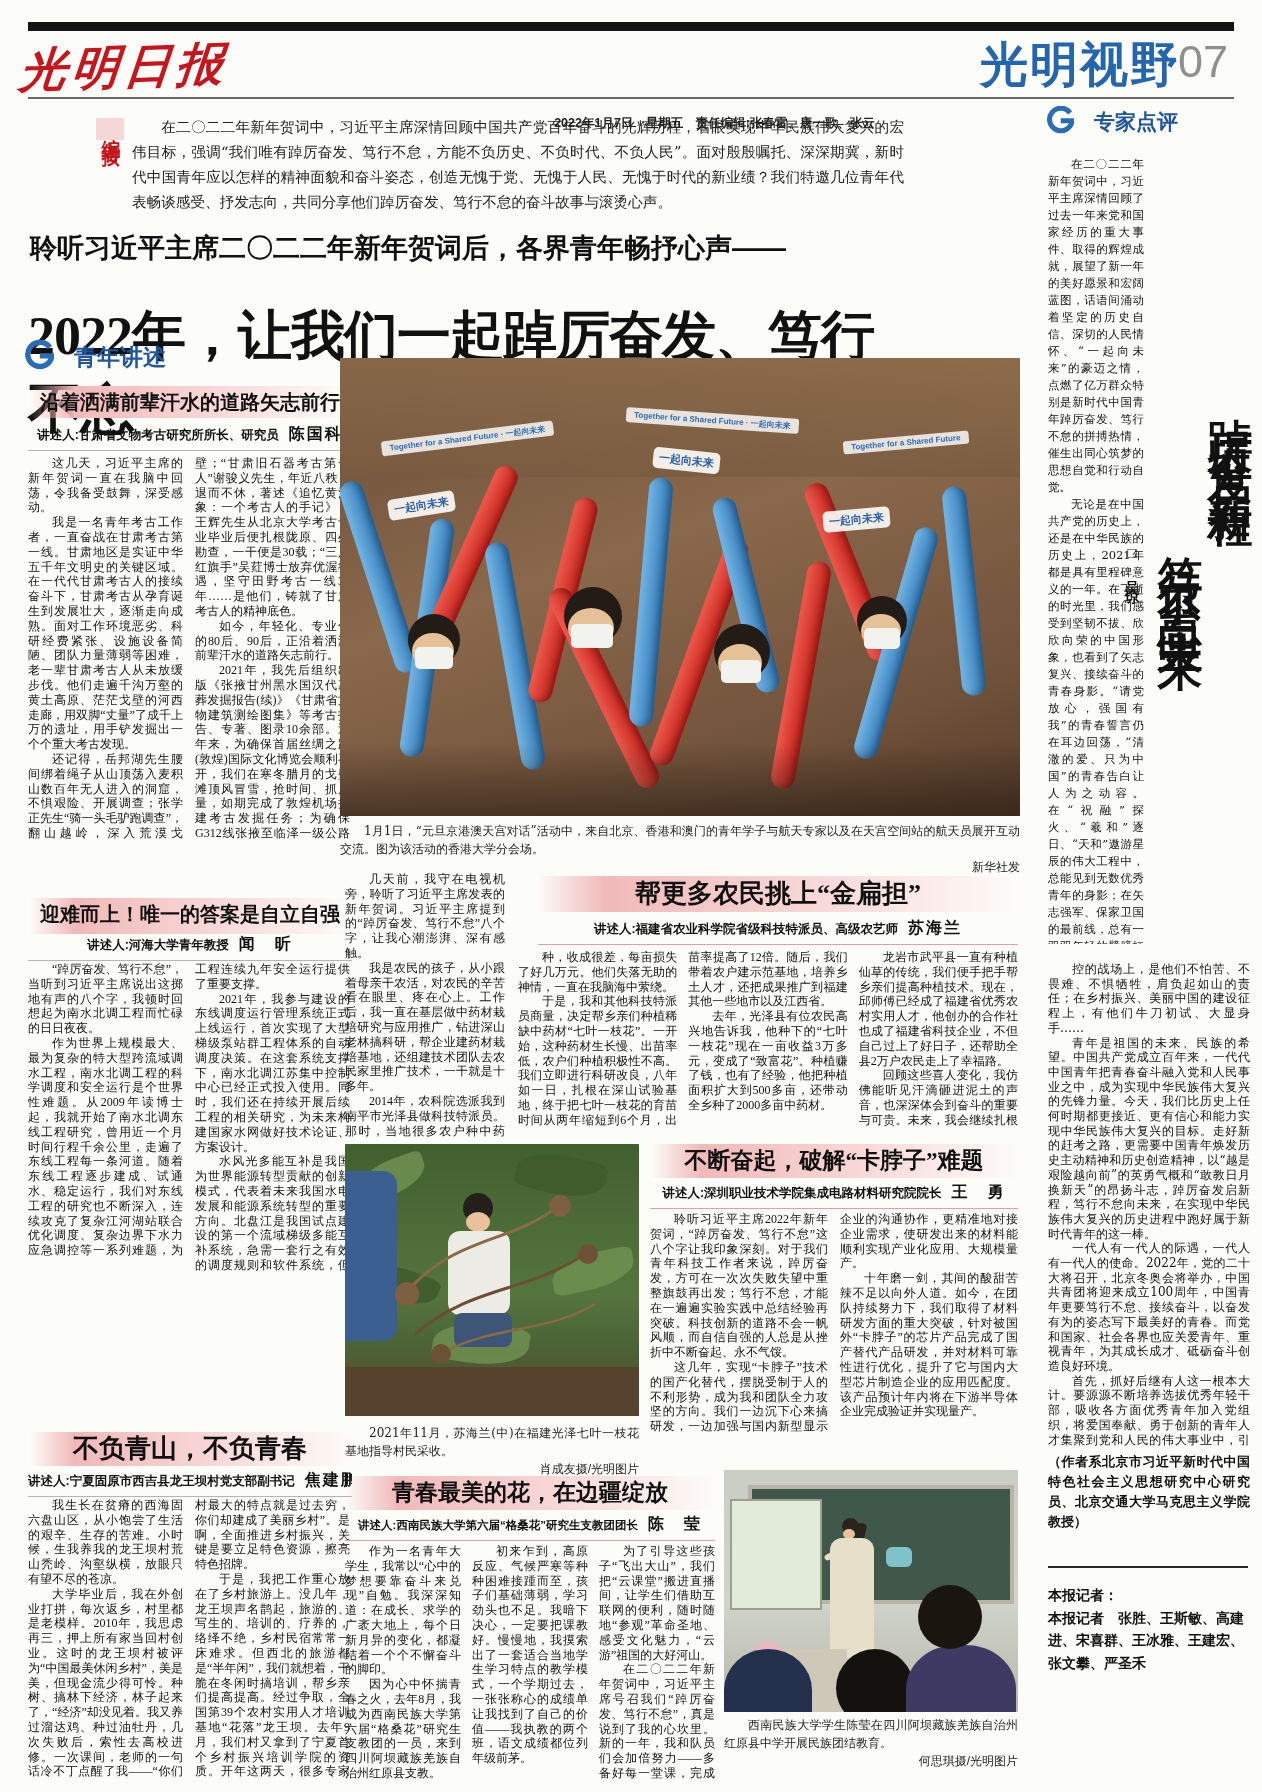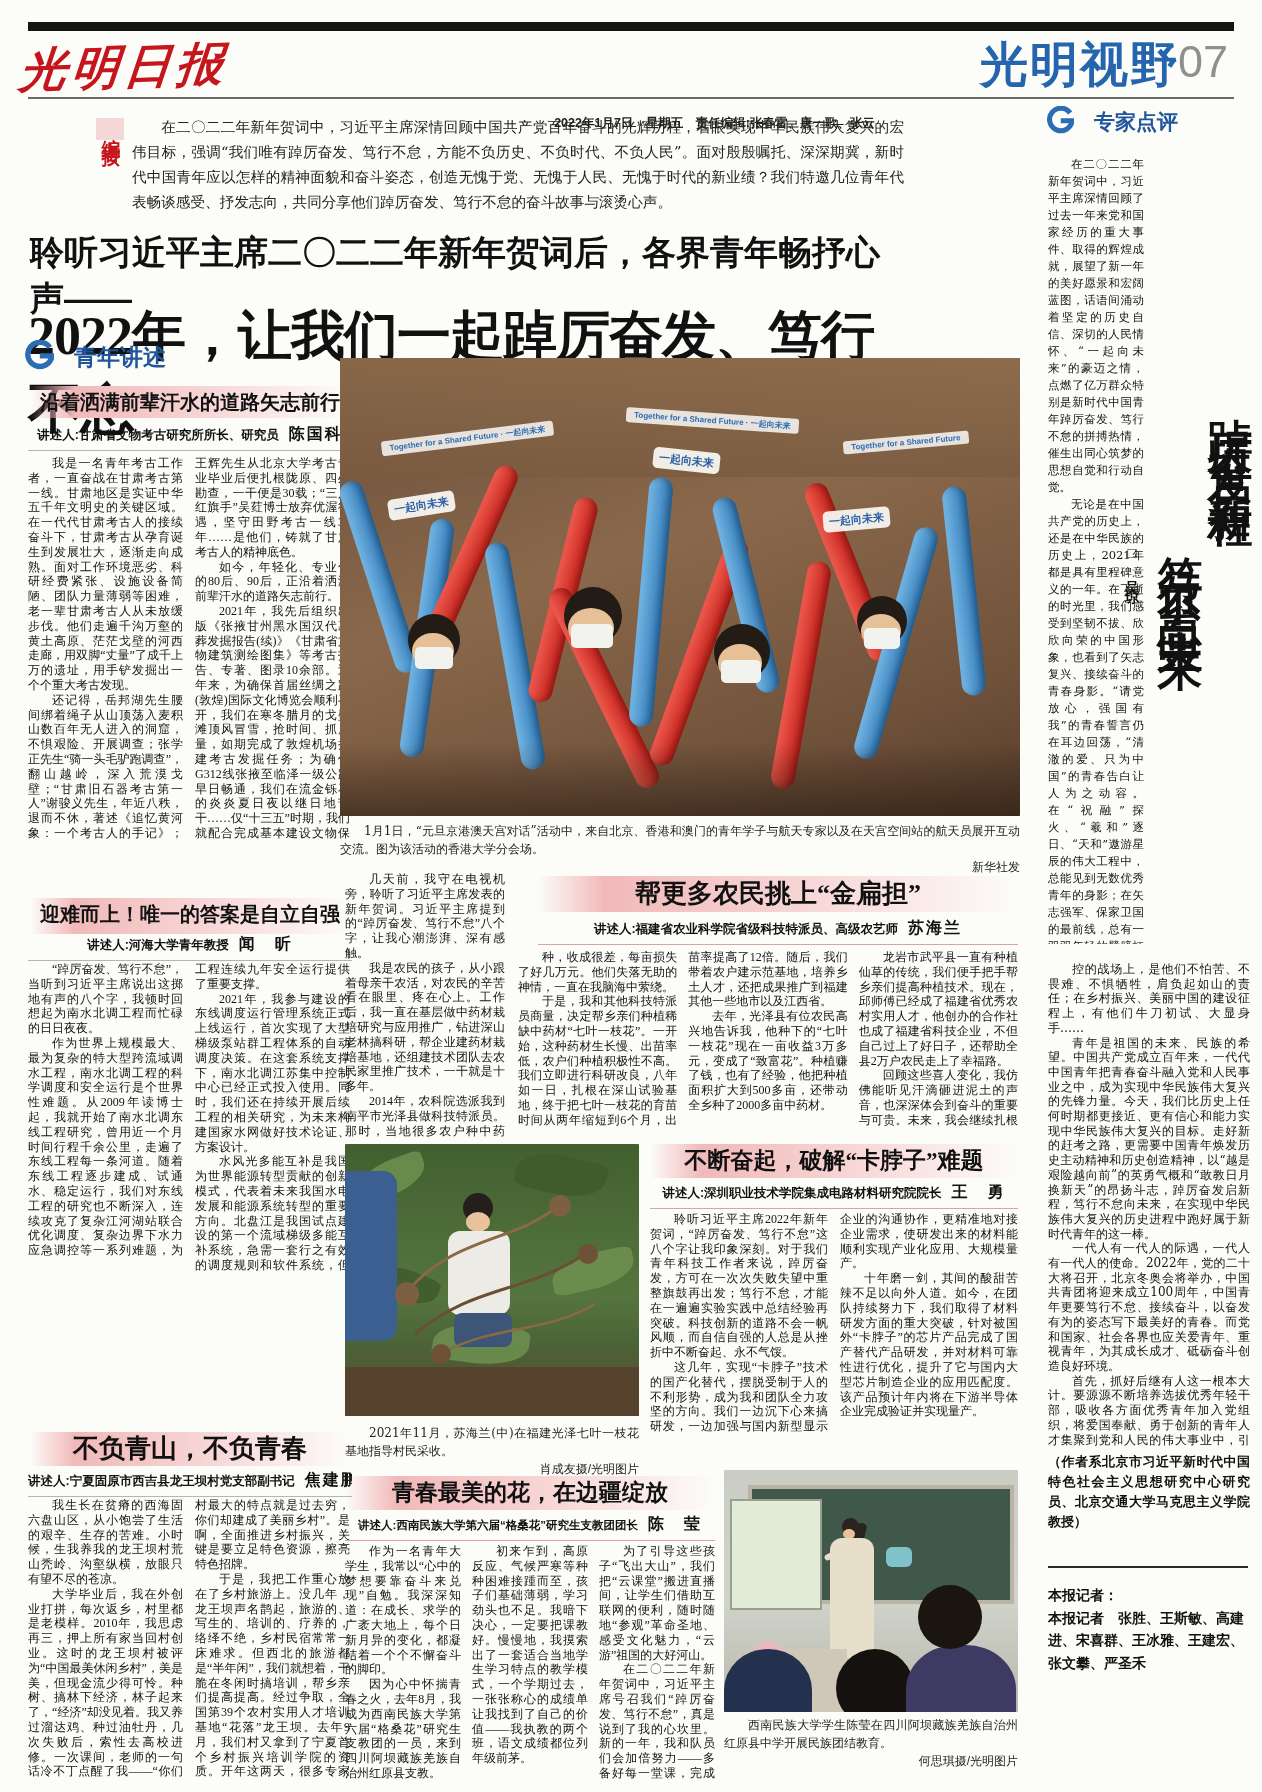--- a/index.html
+++ b/index.html
@@ -19,21 +19,21 @@
   .head-rule{left:28px;top:97px;width:1206px;height:2px;background:#6a6a6a;}
 
   
   .ed-label{left:96px;top:118px;width:24px;padding:5px 2px;background:#f5d7d7;color:#c5161d;
         font-weight:bold;font-size:19px;line-height:1.15;writing-mode:vertical-rl;text-orientation:upright;
         letter-spacing:4px;}
   .ed-text{left:132px;top:114px;width:772px;font-size:14.6px;line-height:1.72;color:#222;
         text-align:justify;text-indent:2em;font-family:"DejaVu Serif",serif;}
 
   
-  .kicker{left:30px;top:230px;width:880px;font-size:34px;font-weight:bold;
+  .kicker{left:30px;top:230px;width:880px;font-size:27px;font-weight:bold;
         font-family:"Liberation Sans","DejaVu Sans",sans-serif;}
   .main-title{left:28px;top:260px;width:884px;font-size:54px;font-weight:bold;letter-spacing:-1px;margin-top:40px;}
 
   
   .sec-head{display:flex;align-items:center;gap:20px;justify-content:center;}
   .sec-head .txt{font-size:23px;font-weight:bold;color:#21569c;
         font-family:"Liberation Sans","DejaVu Sans",sans-serif;}
 
   
   .art-title{font-weight:bold;text-align:center;
@@ -112,20 +112,21 @@
           <path d="M31 9 A 14.5 14.5 0 1 0 33.5 19 L 19 19" fill="none" stroke="#2b6cb3" stroke-width="6.5"></path>
         </svg></span>
     <span class="txt">青年讲述</span>
   </div>
 
   <div class="abs art-title" style="left:30px;top:386px;width:320px;height:32px;line-height:32px;font-size:20px;">沿着洒满前辈汗水的道路矢志前行</div>
   <div class="abs byline" style="left:28px;top:424px;width:324px;">
     <span>讲述人:</span><span>甘肃省文物考古研究所所长、研究员</span><span class="bl-name">陈国科</span>
   </div>
   <div class="abs cols c2" style="left:28px;top:456px;width:322px;height:386px;">
+      <p>这几天，习近平主席的新年贺词一直在我脑中回荡，令我备受鼓舞，深受感动。</p>
       <p>我是一名青年考古工作者，一直奋战在甘肃考古第一线。甘肃地区是实证中华五千年文明史的关键区域。在一代代甘肃考古人的接续奋斗下，甘肃考古从孕育诞生到发展壮大，逐渐走向成熟。面对工作环境恶劣、科研经费紧张、设施设备简陋、团队力量薄弱等困难，老一辈甘肃考古人从未放缓步伐。他们走遍千沟万壑的黄土高原、茫茫戈壁的河西走廊，用双脚“丈量”了成千上万的遗址，用手铲发掘出一个个重大考古发现。</p>
       <p>还记得，岳邦湖先生腰间绑着绳子从山顶荡入麦积山数百年无人进入的洞窟，不惧艰险、开展调查；张学正先生“骑一头毛驴跑调查”，翻山越岭，深入荒漠戈壁；“甘肃旧石器考古第一人”谢骏义先生，年近八秩，退而不休，著述《追忆黄河象：一个考古人的手记》；王辉先生从北京大学考古专业毕业后便扎根陇原、四处勘查，一干便是30载；“三八红旗手”吴荭博士放弃优渥待遇，坚守田野考古一线31年……是他们，铸就了甘肃考古人的精神底色。</p>
       <p>如今，年轻化、专业化的80后、90后，正沿着洒满前辈汗水的道路矢志前行。</p>
       <p>2021年，我先后组织出版《张掖甘州黑水国汉代墓葬发掘报告(续)》《甘肃省文物建筑测绘图集》等考古报告、专著、图录10余部。近年来，为确保首届丝绸之路(敦煌)国际文化博览会顺利召开，我们在寒冬腊月的戈壁滩顶风冒雪，抢时间、抓质量，如期完成了敦煌机场扩建考古发掘任务；为确保G312线张掖至临泽一级公路早日畅通，我们在流金铄石的炎炎夏日夜以继日地苦干……仅“十三五”时期，我们就配合完成基本建设文物保护项目300余项，勘探面积300余万平方米，保护各类出土文物万余件。</p>
     </div>
 
   <div class="abs art-title" style="left:30px;top:898px;width:320px;height:36px;line-height:32px;font-size:20px;">迎难而上！唯一的答案是自立自强</div>
   <div class="abs byline" style="left:28px;top:934px;width:324px;">
     <span>讲述人:</span><span>河海大学青年教授</span><span class="bl-name">闻　昕</span>
   </div>

